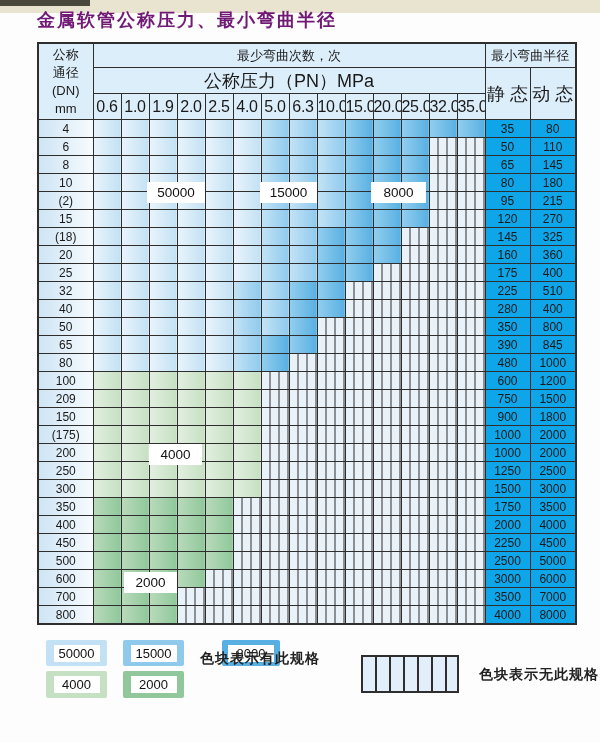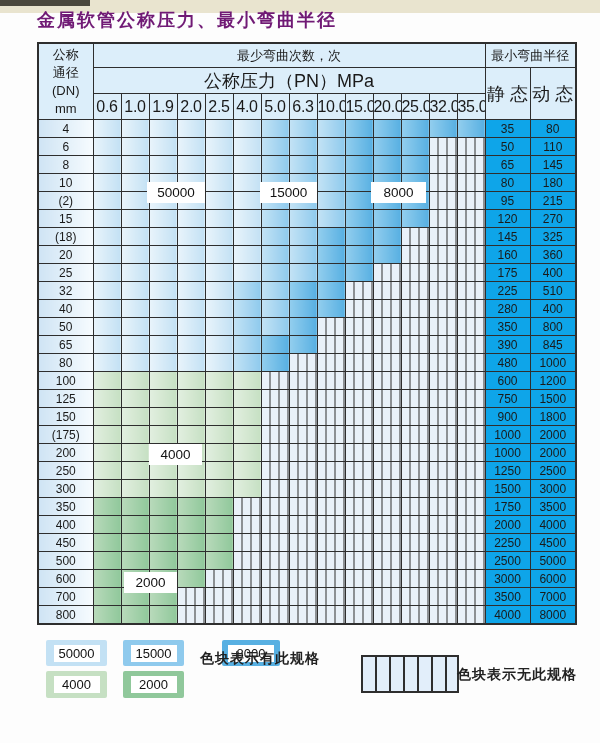--- a/index.html
+++ b/index.html
@@ -44,21 +44,21 @@
   .ov5{left:124px;top:572px;width:53px;}
   .sw{position:absolute;width:61px;height:26px;display:flex;align-items:center;justify-content:center;border-radius:2px;}
   .sw .inner{background:#fff;width:46px;height:17px;display:flex;align-items:center;justify-content:center;font-size:13px;color:#111;}
   .sw1{left:46px;top:640px;background:var(--lightBlue);}
   .sw2{left:123px;top:640px;background:var(--midBlue);}
   .sw3{left:222px;top:640px;width:58px;background:var(--darkBlue);}
   .sw4{left:46px;top:671px;height:27px;background:var(--lightGreen);}
   .sw5{left:123px;top:671px;height:27px;background:var(--midGreen);}
   .legend-note{position:absolute;font-size:14px;font-weight:bold;color:#222;letter-spacing:1px;}
   .note-has{left:200px;top:650px;}
-  .note-no{left:457px;top:666px;}
+  .note-no{left:479px;top:666px;}
   .striped-box{
     position:absolute;left:361px;top:655px;width:98px;height:38px;
     border:2px solid var(--gridLine);box-sizing:border-box;
     background:repeating-linear-gradient(90deg,#e2eefa 0px,#e2eefa 12.5px,var(--gridLine) 12.5px,var(--gridLine) 14px);
   }
 </style>
 </head>
 <body>
 
 <div class="paper-edge"></div>
@@ -386,21 +386,21 @@
         <td class="c-x"></td>
         <td class="c-x"></td>
         <td class="c-x"></td>
         <td class="c-x"></td>
         <td class="c-x"></td>
         <td class="c-x"></td>
         <td class="val">600</td>
         <td class="val">1200</td>
       </tr>
       <tr>
-        <td class="dn">125</td>
+        <td class="dn">209</td>
         <td class="c-gl"></td>
         <td class="c-gl"></td>
         <td class="c-gl"></td>
         <td class="c-gl"></td>
         <td class="c-gl"></td>
         <td class="c-gl"></td>
         <td class="c-x"></td>
         <td class="c-x"></td>
         <td class="c-x"></td>
         <td class="c-x"></td>

